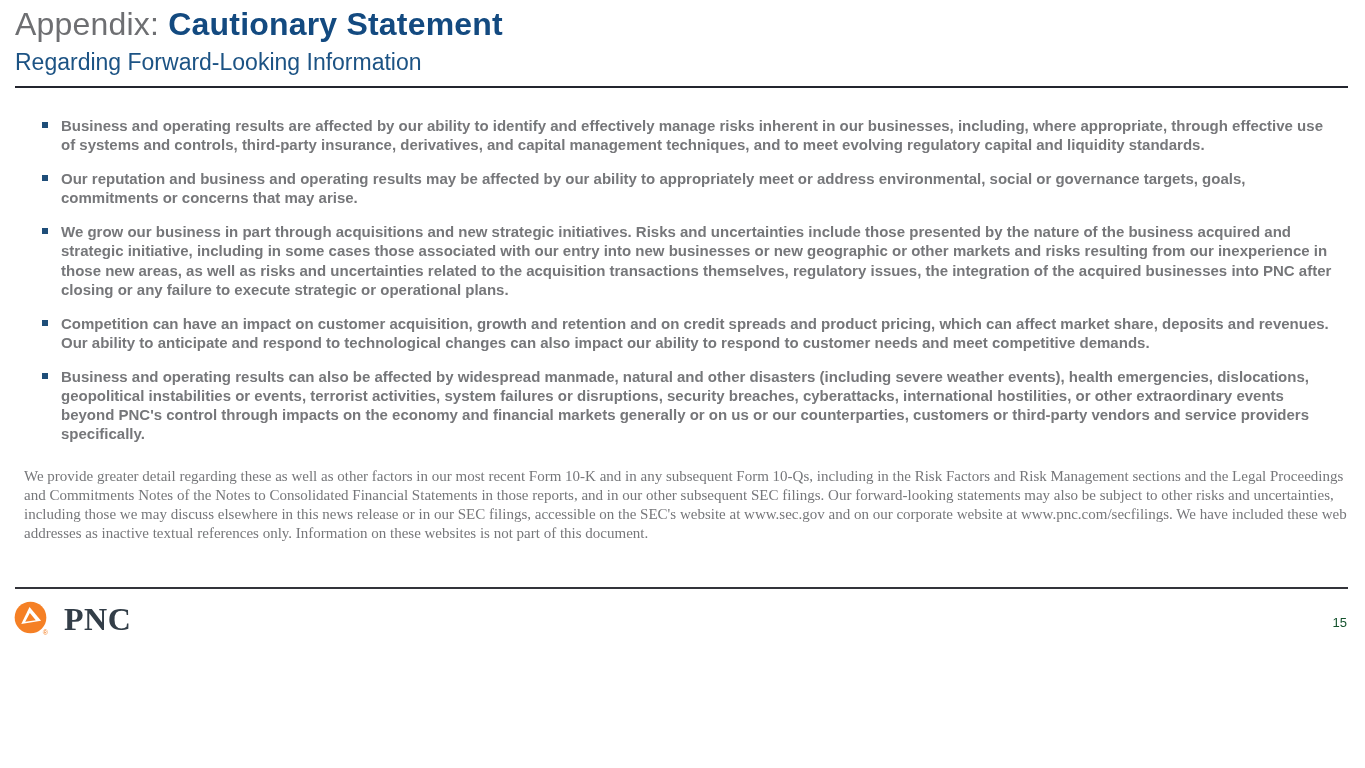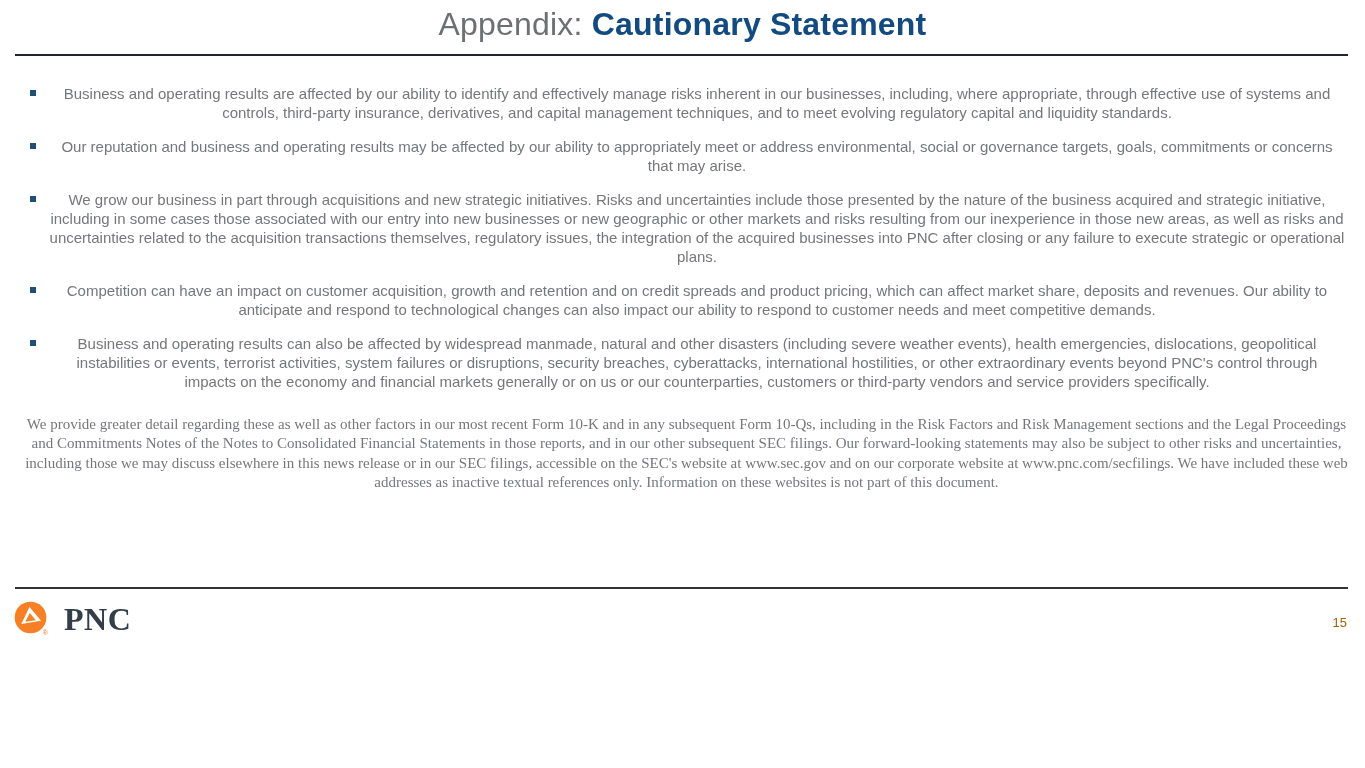--- a/index.html
+++ b/index.html
@@ -4,21 +4,20 @@
 <style>
   html, body { margin: 0; padding: 0; background: #ffffff; }
   .slide {
     position: relative;
     width: 1365px;
     height: 644px;
     background: #ffffff;
     font-family: "Liberation Sans", sans-serif;
     overflow: hidden;
     box-sizing: border-box;
-    text-align: center;
   }
 
   
   .header { padding: 6px 15px 0 15px; }
   .title-line {
     font-size: 32px;
     line-height: 1.15;
     letter-spacing: 0.2px;
   }
   .title-prefix { color: #6e6f72; font-weight: 400; }
@@ -36,21 +35,21 @@
     border-top: 2px solid #23252e;
   }
 
   
   .content {
     margin: 28px 16px 0 24px;
     color: #76777a;
     font-size: 15px;
     line-height: 1.27;
   }
-  ul.bullets { list-style: none; margin: 4px; padding: 0; }
+  ul.bullets { list-style: none; margin: 16px; padding: 0; font-weight: bold; }
   ul.bullets li {
     display: flex;
     align-items: flex-start;
     margin-bottom: 15px;
   }
   .bullet-square {
     flex: 0 0 auto;
     width: 6px;
     height: 6px;
     background: #1f4e79;
@@ -92,32 +91,33 @@
     color: #333e48;
     margin-left: 17px;
     letter-spacing: 0.5px;
     line-height: 1;
   }
   .page-number {
     position: absolute;
     right: 18px;
     bottom: 14px;
     font-size: 13px;
-    color: #a16207;
+    color: #14532d;
   }
 </style>
 </head>
 <body>
 
 <div class="slide">
 
   <div class="header">
     <div class="title-line">
       <span class="title-prefix">Appendix: </span><span class="title-emphasis">Cautionary Statement</span>
     </div>
+    <div class="subtitle">Regarding Forward-Looking Information</div>
   </div>
   <hr class="header-rule">
 
   <div class="content">
     <ul class="bullets">
       <li>
         <span class="bullet-square"></span>
         <span class="bullet-text">Business and operating results are affected by our ability to identify and effectively manage risks inherent in our businesses, including, where appropriate, through effective use of systems and controls, third-party insurance, derivatives, and capital management techniques, and to meet evolving regulatory capital and liquidity standards.</span>
       </li>
       <li>

